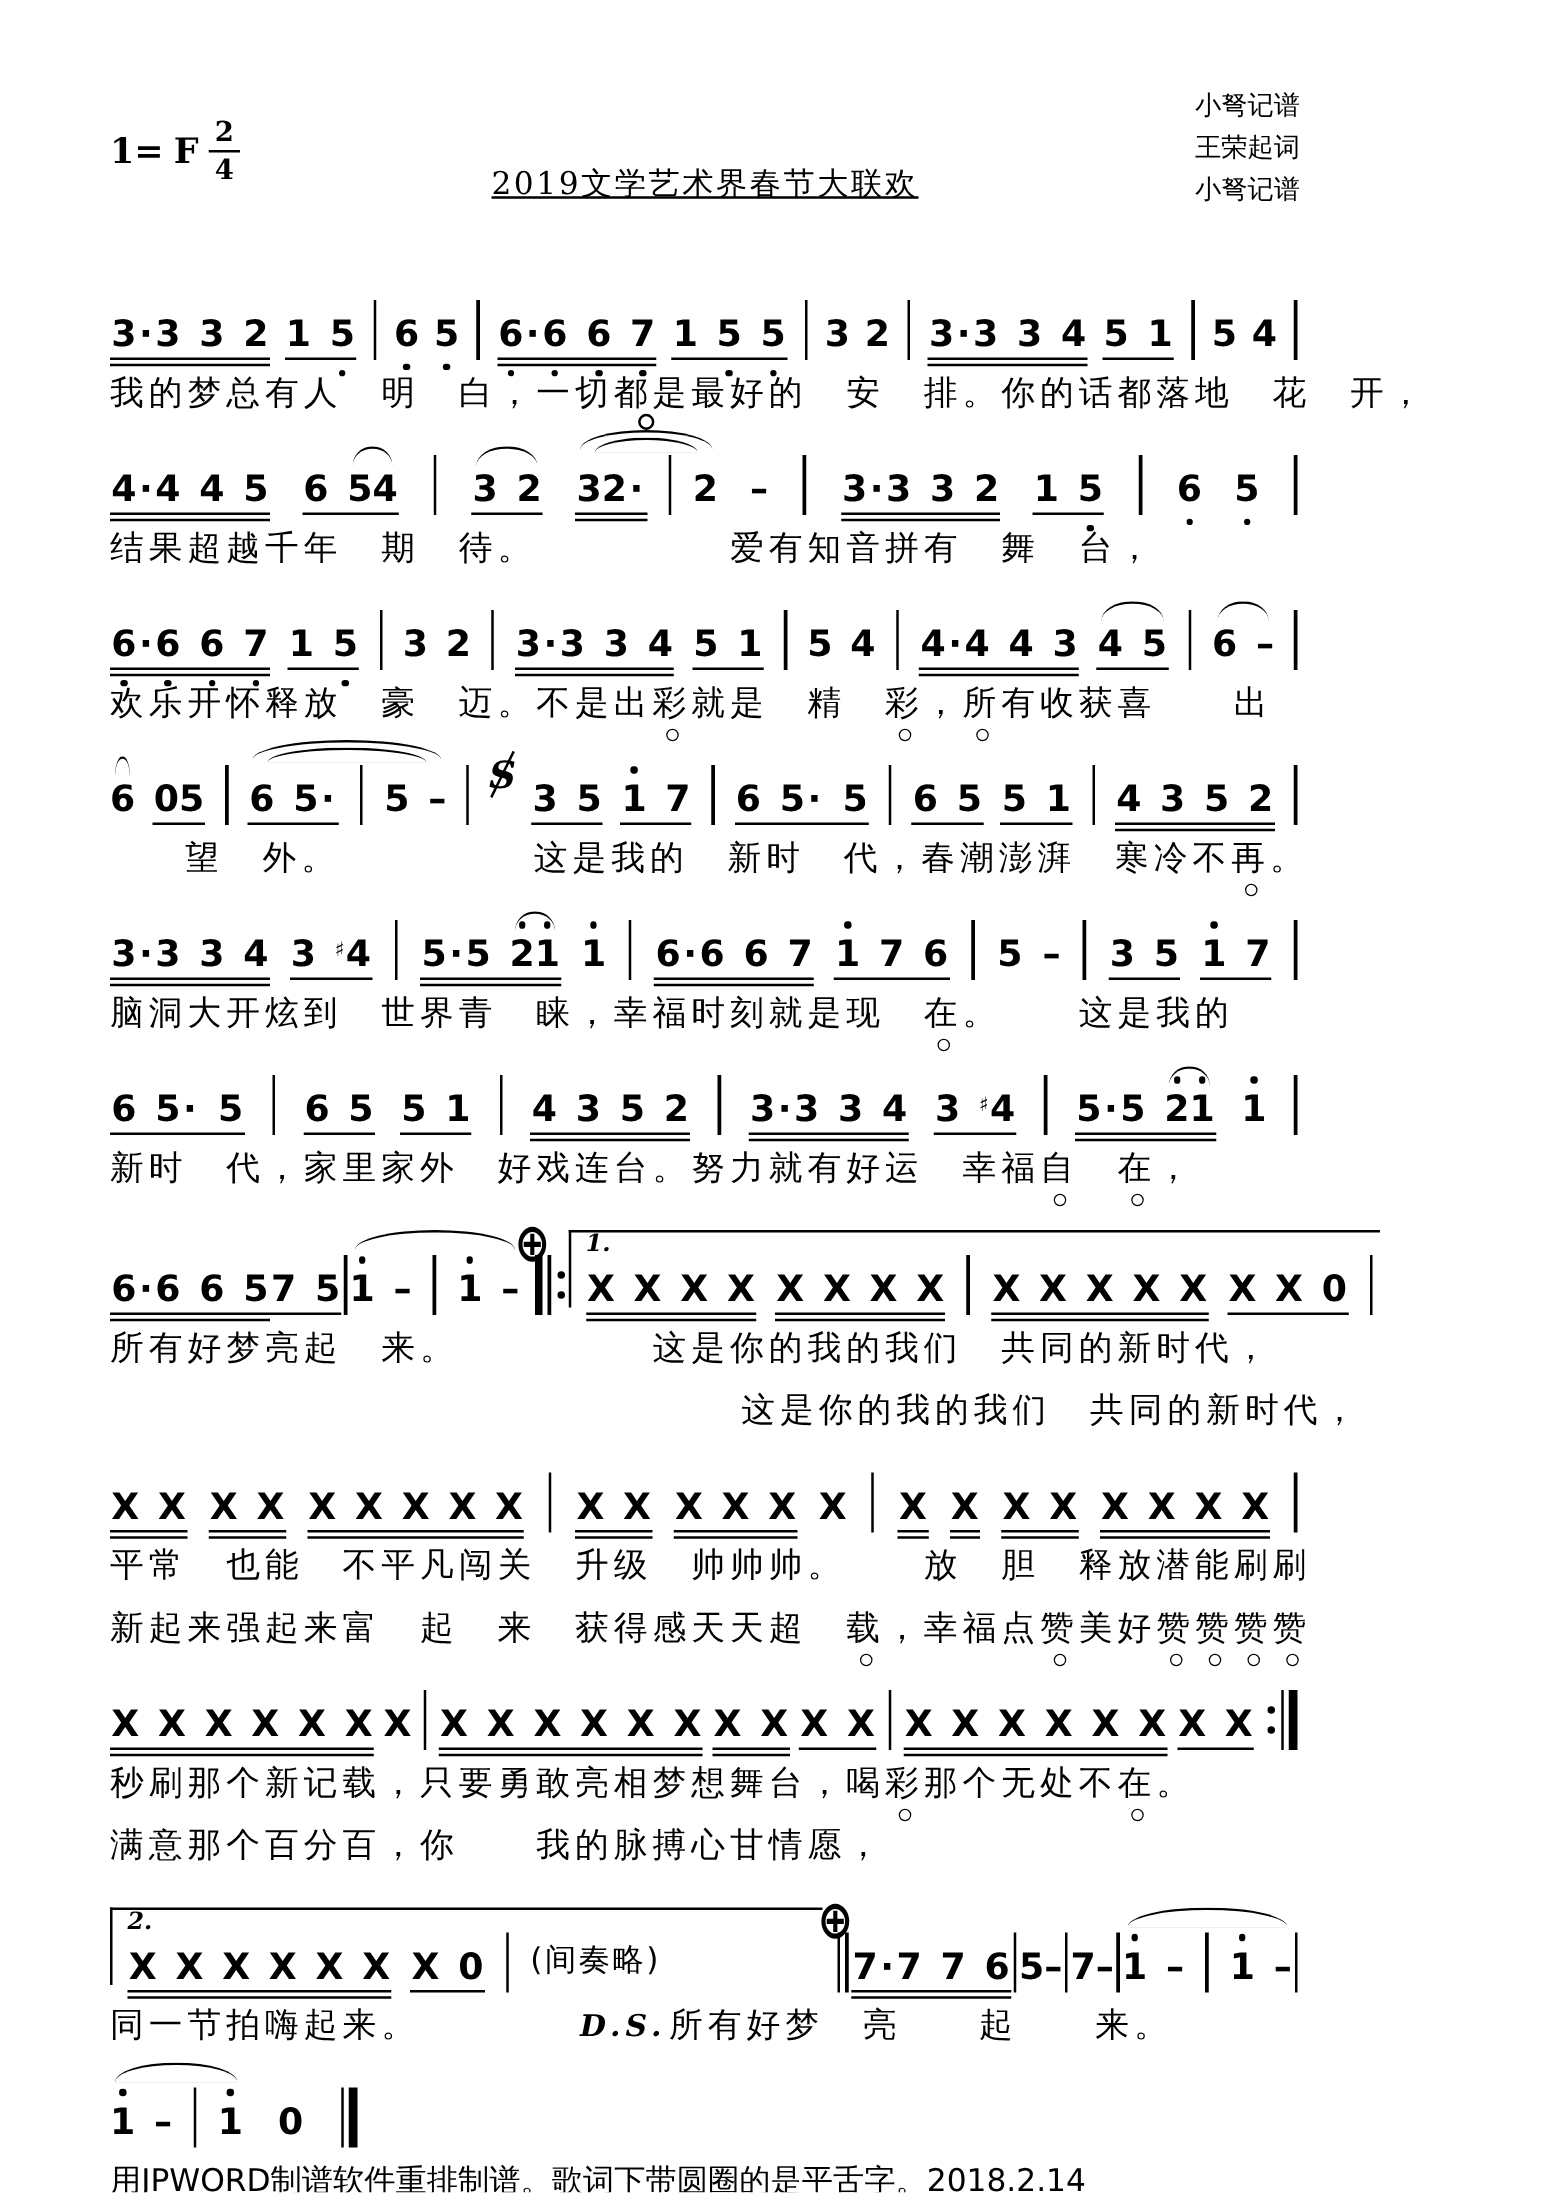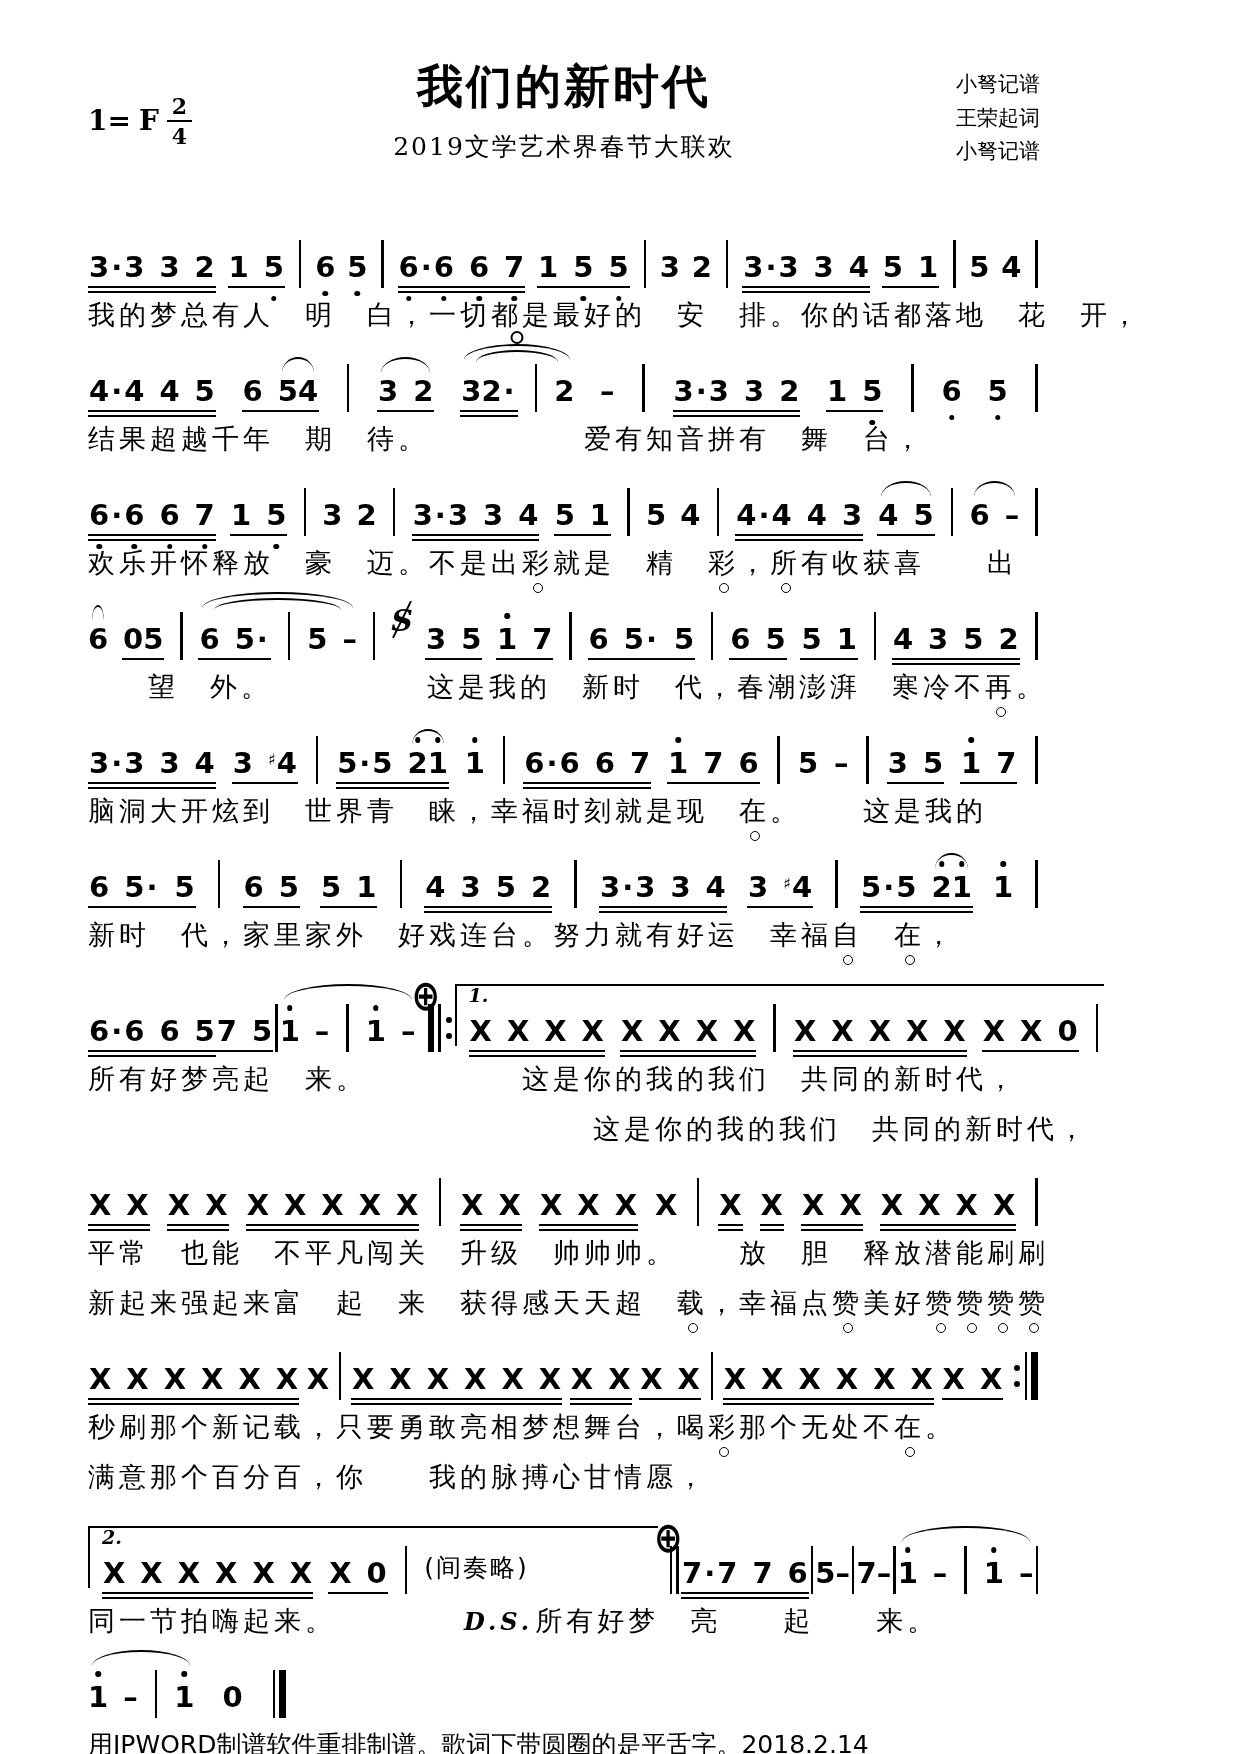--- a/index.html
+++ b/index.html
@@ -4,21 +4,21 @@
 <style>
   html,body{margin:0;padding:0;background:#ffffff;}
   .page{position:relative;width:1240px;height:1754px;background:#fff;color:#000;
         box-sizing:border-box;padding:28px 200px 0 88px;overflow:hidden;
         font-family:"DejaVu Sans",sans-serif;}
   
   .header{position:relative;height:182px;}
   .title{position:absolute;left:0;right:0;top:28px;text-align:center;
          font:bold 46px "DejaVu Sans",sans-serif;letter-spacing:3px;}
   .subtitle{position:absolute;left:0;right:0;top:102px;text-align:center;
-            font:25px "DejaVu Serif",serif;letter-spacing:2px;}
+            font:25px "DejaVu Serif",serif;letter-spacing:2px;text-decoration:underline;}
   .credits{position:absolute;right:0;top:40px;font:21px "DejaVu Serif",serif;line-height:1.6;}
   .credits div{white-space:nowrap;}
   .keyblock{position:absolute;left:0;top:66px;font:bold 28px "DejaVu Serif",serif;display:flex;align-items:center;gap:8px;}
   .frac{display:inline-block;text-align:center;font:bold 22px "DejaVu Serif",serif;line-height:1;}
   .frac .num{display:block;border-bottom:2.5px solid #000;padding:1px 5px 3px;}
   .frac .den{display:block;padding-top:3px;}
   .tempo{position:absolute;left:0;top:128px;font:bold 25px "DejaVu Sans",sans-serif;letter-spacing:1px;}
   .tempo .qnote{font-size:28px;}
   
   .sys{margin-bottom:6px;}
@@ -73,21 +73,20 @@
 <div class="page">
   <div class="header">
     <div class="keyblock">
       <span>1=</span>
       <span>F</span>
       <span class="frac">
         <span class="num">2</span>
         <span class="den">4</span>
       </span>
     </div>
-    <div class="title">我们的新时代</div>
     <div class="subtitle">2019文学艺术界春节大联欢</div>
     <div class="credits">
       <div>小弩记谱</div>
       <div>王荣起词</div>
       <div>小弩记谱</div>
     </div>
   </div>
 
   <div id="score" class="score">
       <div class="sys">

